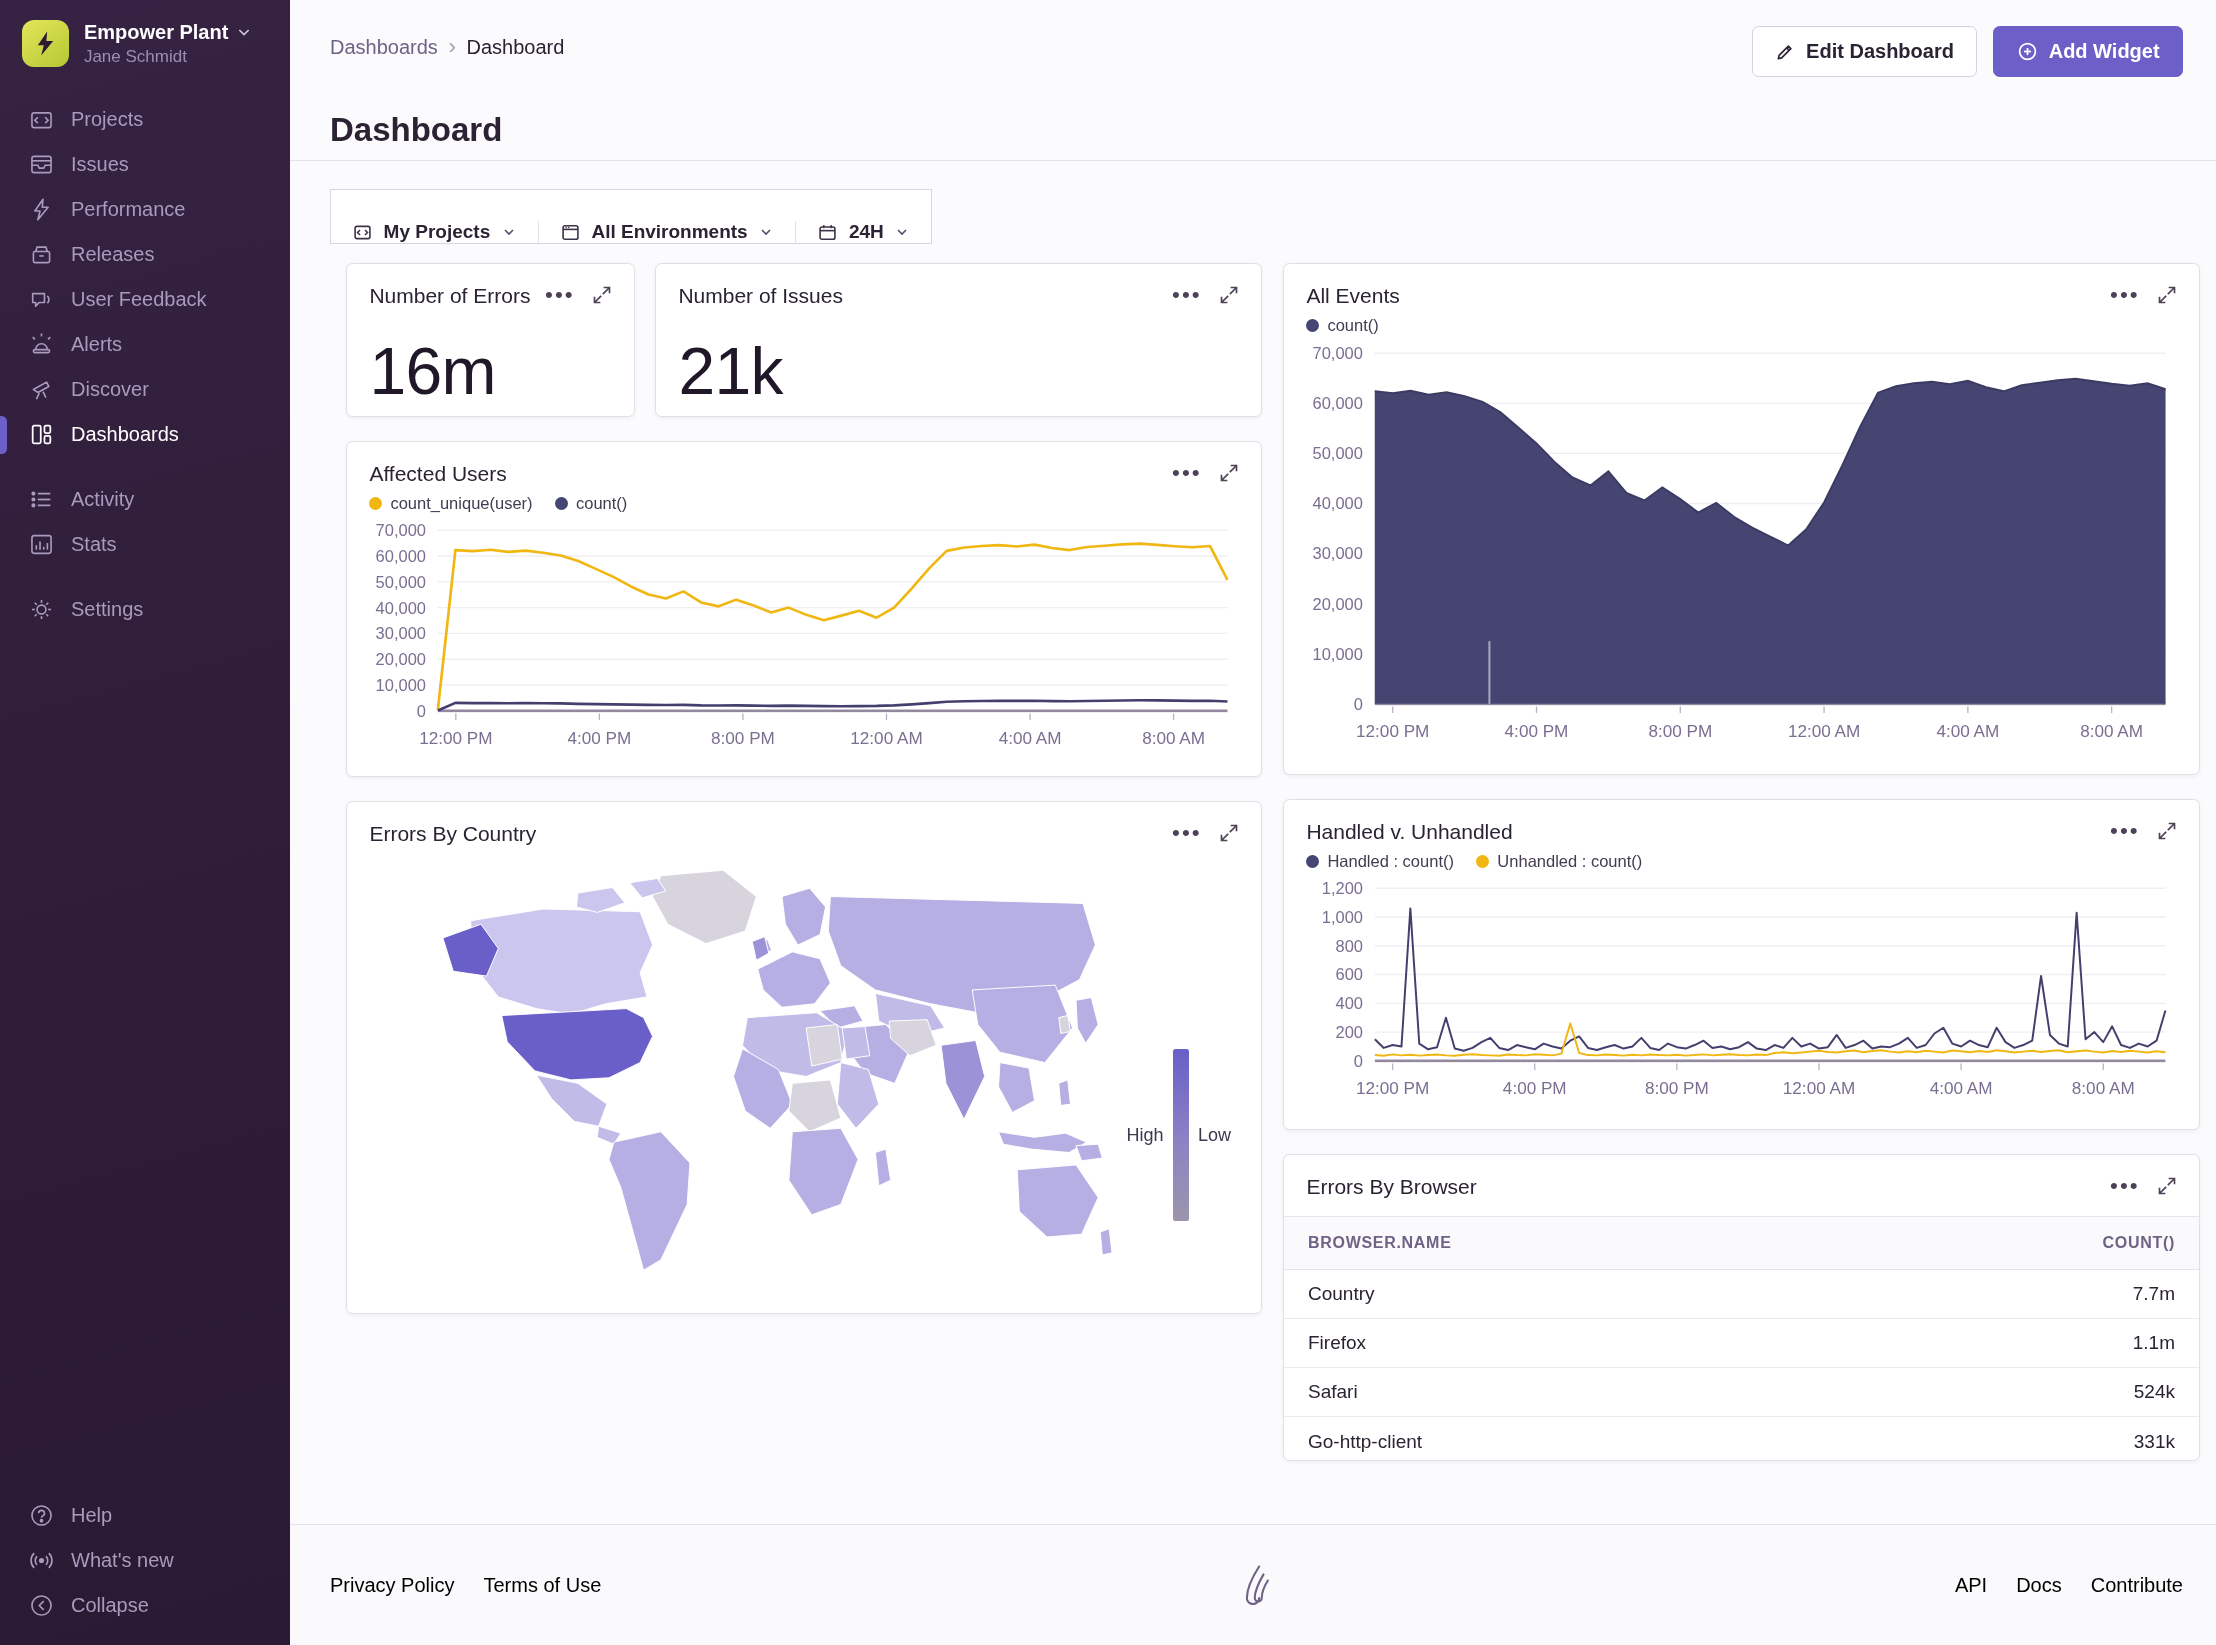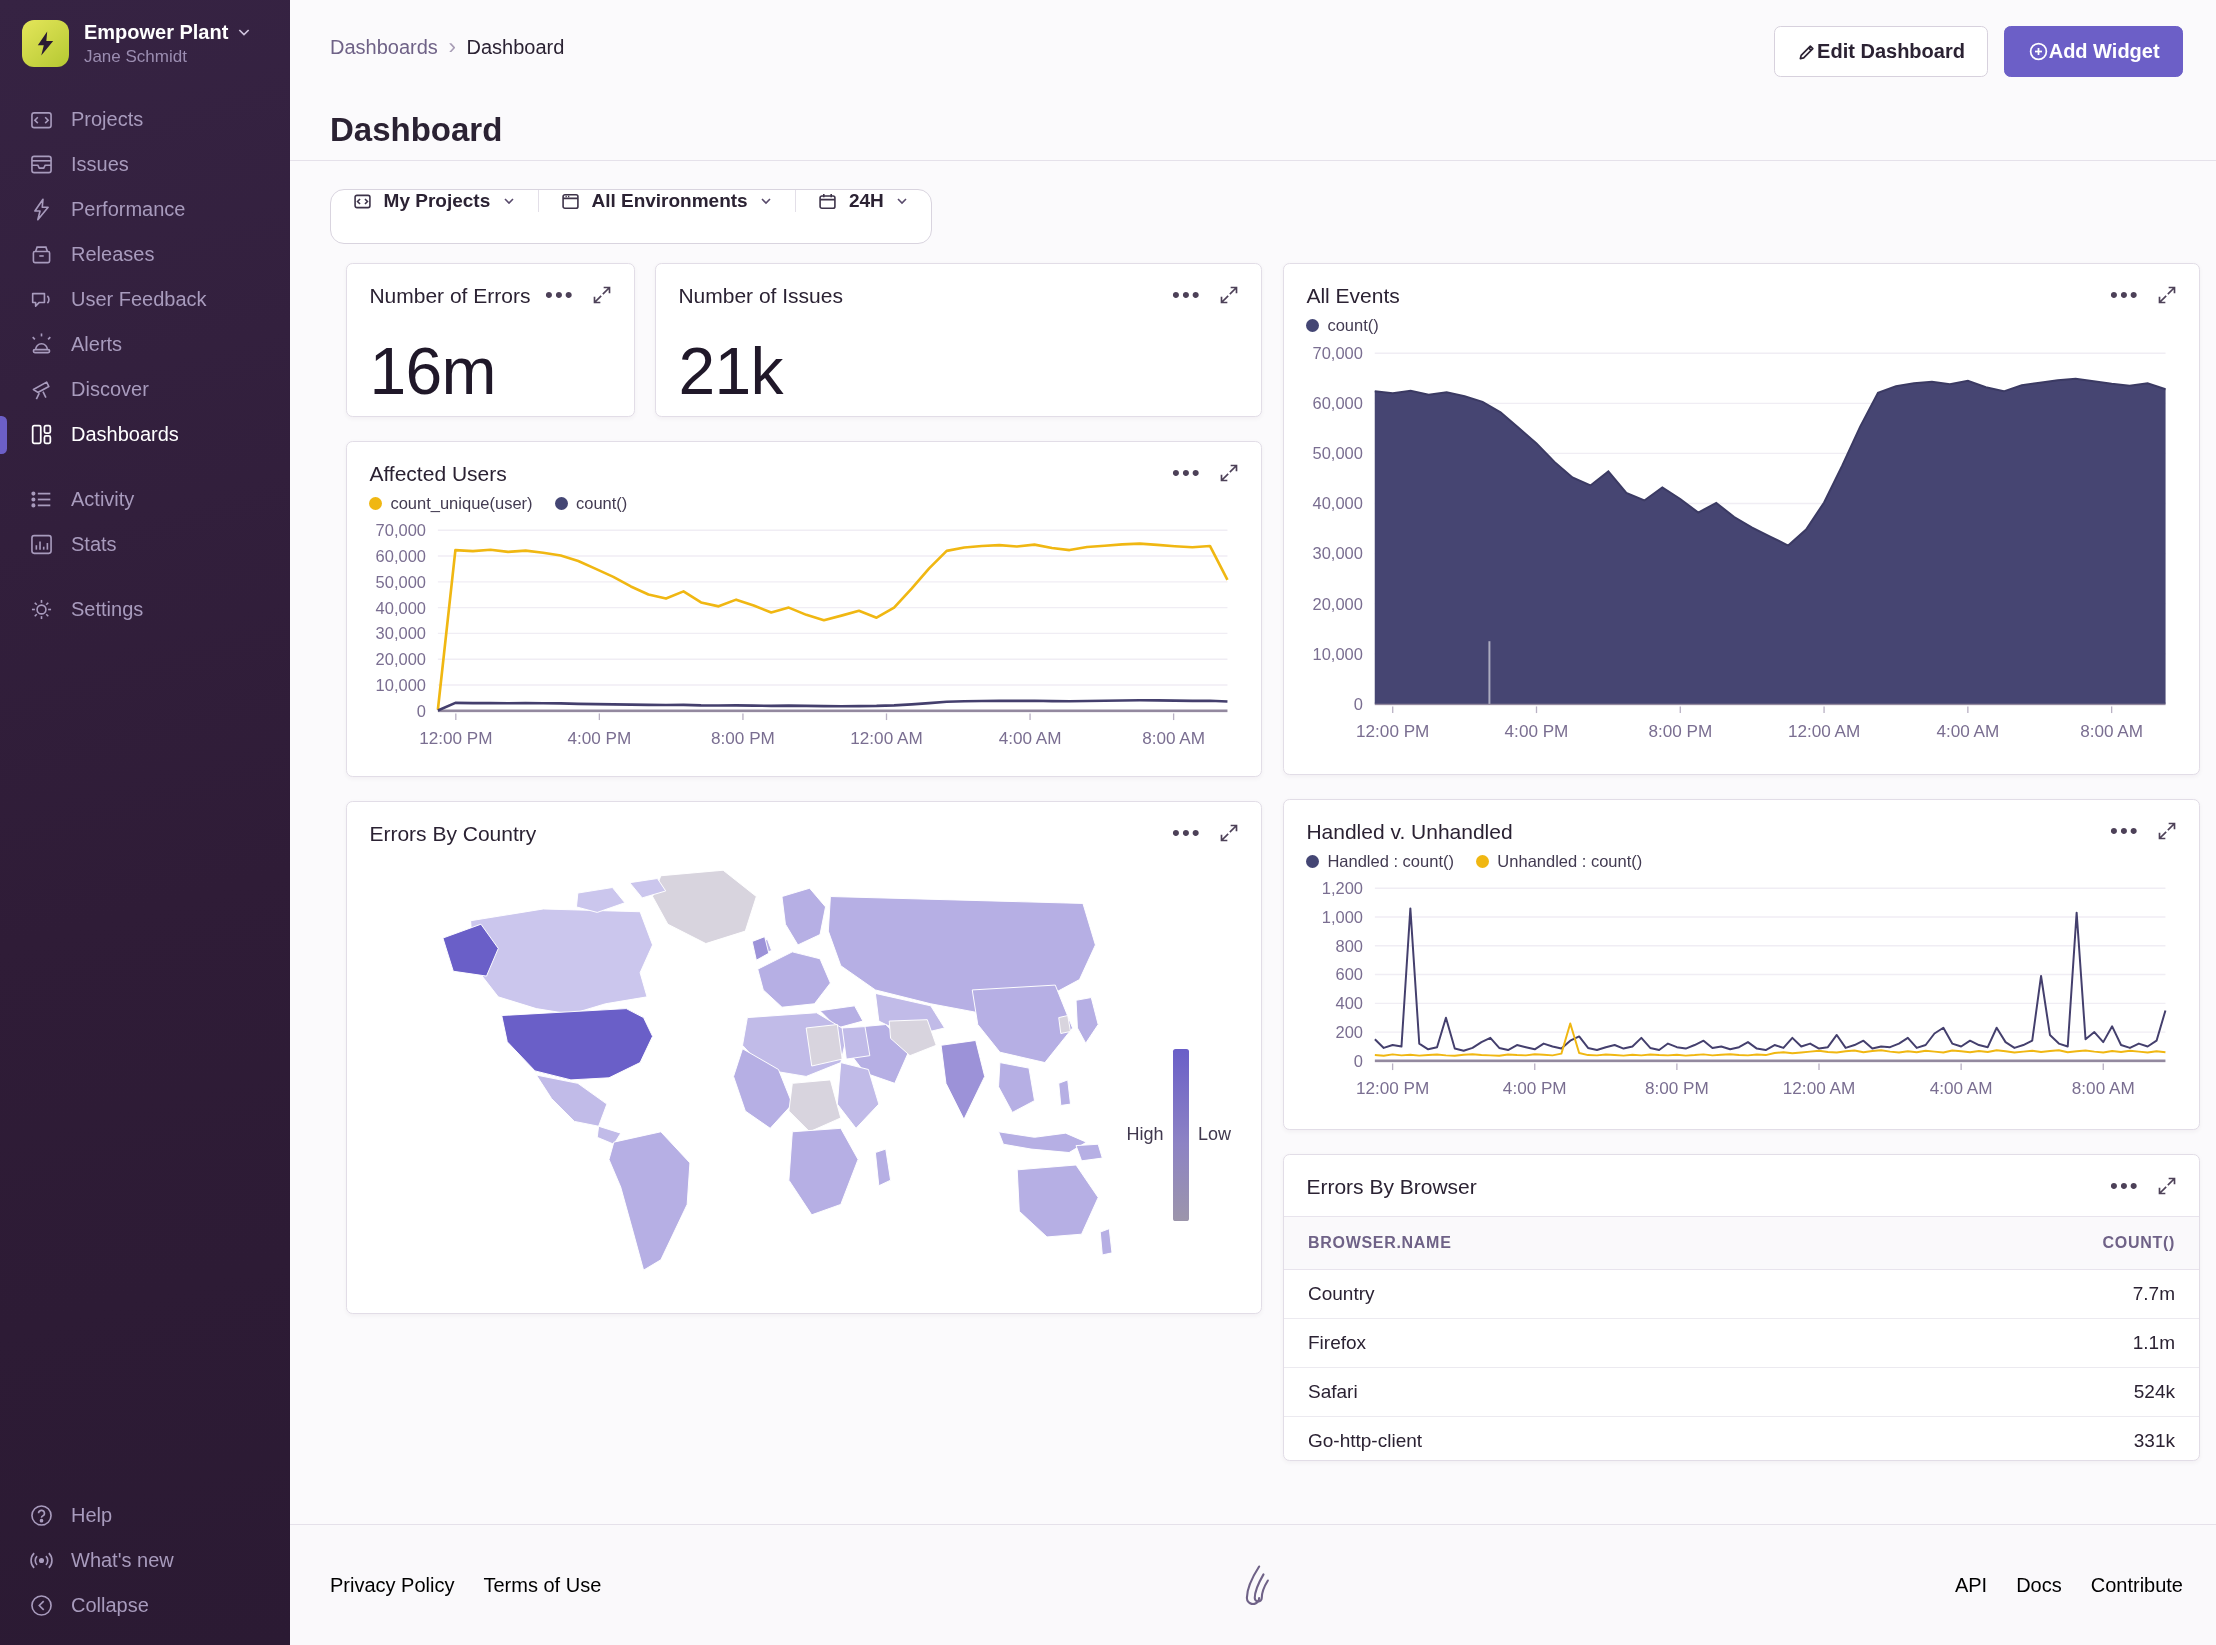--- a/index.html
+++ b/index.html
@@ -31,28 +31,28 @@
   
   .main { flex:1; display:flex; flex-direction:column; background:#fbfafc; min-width:0; }
   .page-header { padding:26px 33px 0 40px; border-bottom:1.3px solid #e5e1ea; height:161px; }
   .header-row { display:flex; align-items:flex-start; justify-content:space-between; }
   .breadcrumb { display:flex; align-items:center; gap:10.6px; font-size:20px; color:#6f6287; padding-top:8px; }
   .breadcrumb .crumb-link { color:#6f6287; cursor:pointer; }
   .breadcrumb .sep { color:#a79cb5; font-size:22.4px; }
   .breadcrumb .crumb-current { color:#2b2233; }
   .page-title { font-size:33px; font-weight:700; color:#2b2233; margin-top:34px; }
   .actions { display:flex; gap:16px; }
-  .btn { display:flex; align-items:center; gap:0; height:51px; padding:0 22.4px;
+  .btn { display:flex; align-items:center; gap:11px; height:51px; padding:0 22.4px;
     border-radius:6.6px; font-size:20px; font-weight:700; cursor:pointer; }
   .btn-default { background:#fff; border:1.3px solid #d7d1dd; color:#2b2233; }
   .btn-primary { background:#6C5FC7; border:1.3px solid #6C5FC7; color:#fff; }
 
   .dashboard { flex:1; padding:28px 33px 0 40px; }
-  .filter-bar { display:inline-flex; align-items:flex-start; background:#fff; border:1.3px solid #d9d4df;
-    border-radius:14px; height:55px; overflow:hidden; }
+  .filter-bar { display:inline-flex; align-items:flex-end; background:#fff; border:1.3px solid #d9d4df;
+    border-radius:0; height:55px; overflow:hidden; }
   .filter-seg { display:flex; align-items:center; gap:10.6px; padding:0 21px; font-size:19px; font-weight:700;
     color:#2b2233; cursor:pointer; }
   .filter-seg + .filter-seg { border-left:1.3px solid #e3dfe8; }
   .chev { color:#584a6b; }
 
   .grid { display:flex; gap:21px; margin-top:18.5px; align-items:flex-start;padding-left:16px; }
   .col-left { width:916px; display:flex; flex-direction:column; gap:24px; }
   .col-right { width:917px; display:flex; flex-direction:column; gap:24px; }
   .row-2 { display:flex; gap:20px; }
 

